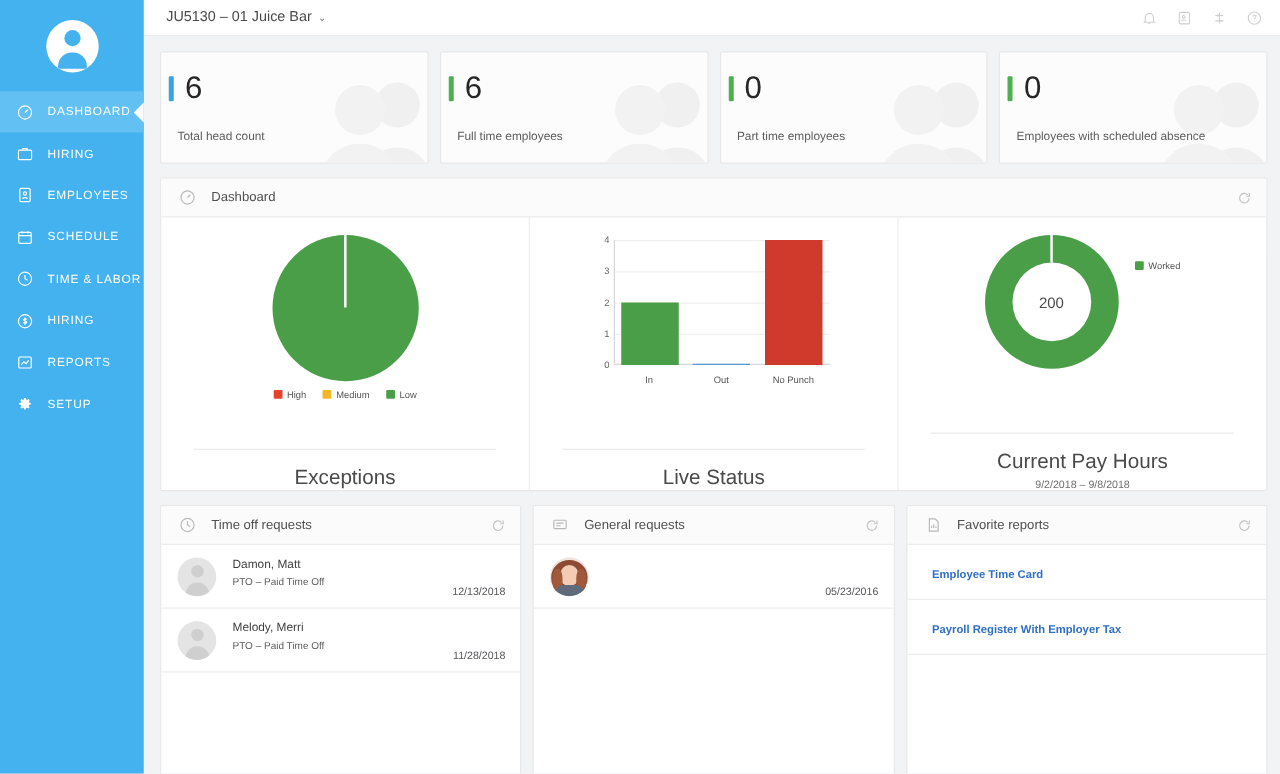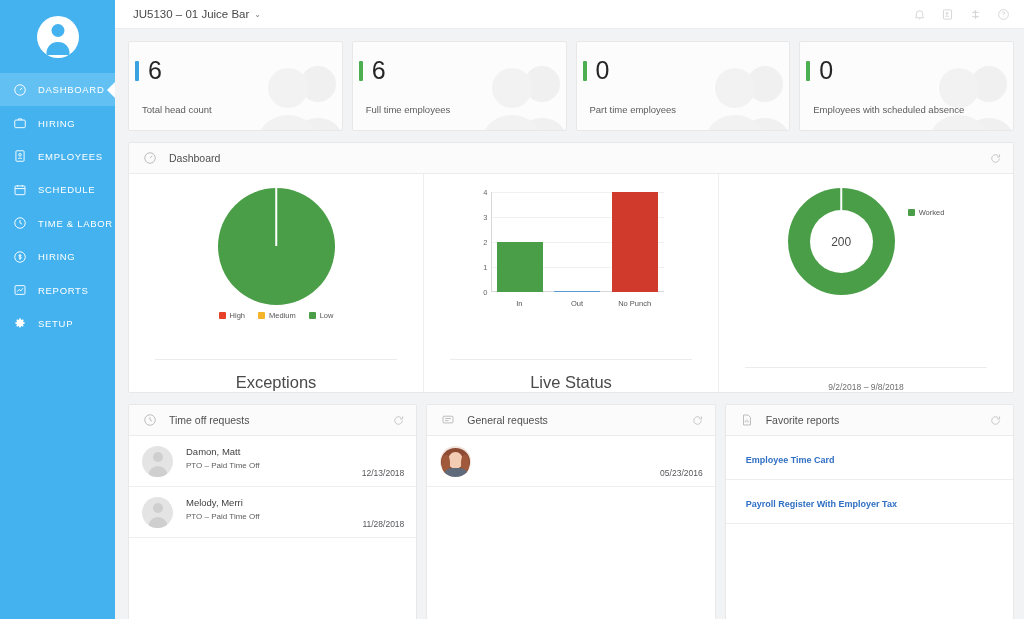--- a/index.html
+++ b/index.html
@@ -174,21 +174,21 @@
     width: 100%;
   }
   .chart-sep {
     width: 82%; height: 1px; background: #ececec; margin: 0 auto;
   }
   .chart-caption {
     font-size: 16.5px; color: #4a4a4a; font-weight: 400;
     text-align: center; padding-top: 13px;
   }
   .chart-subcaption {
-    font-size: 8.5px; color: #6f6f6f; text-align: left; margin-top: 14px;
+    font-size: 8.5px; color: #6f6f6f; text-align: left; margin-top: 3px;
   }
 
   .legend-row {
     display: flex; align-items: center; justify-content: center;
     gap: 13px; margin-top: 6px;
   }
   .legend-item { display: flex; align-items: center; gap: 4px; }
   .legend-swatch { width: 7px; height: 7px; border-radius: 1px; }
   .legend-text { font-size: 7.5px; color: #555; }
 
@@ -569,20 +569,21 @@
                   <span style="font-size:12px;color:#4a4a4a;">200</span>
                 </div>
               </div>
               <div class="legend-item" style="margin-top:20px;">
                 <span class="legend-swatch" style="background:#4a9e47"></span>
                 <span class="legend-text">Worked</span>
               </div>
             </div>
           </div>
           <div class="chart-sep"></div>
+          <div class="chart-caption">Current Pay Hours</div>
           <div class="chart-subcaption">9/2/2018 – 9/8/2018</div>
         </div>
 
       </div>
     </section>
 
     <div class="req-row">
 
       <section class="panel req-panel">
         <div class="panel-head">

